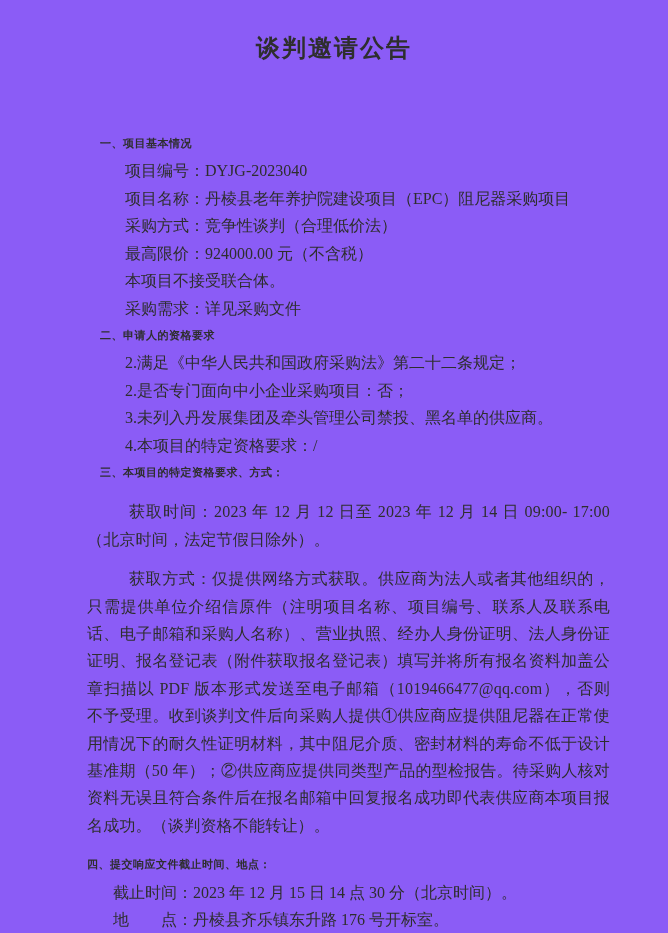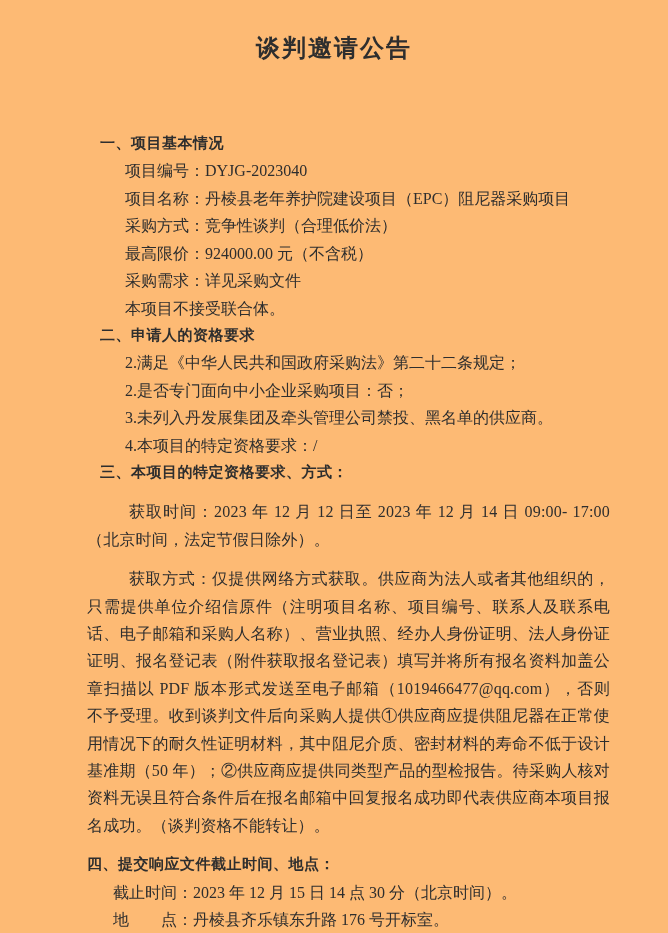--- a/index.html
+++ b/index.html
@@ -5,21 +5,21 @@
   html, body {
     margin: 0;
     padding: 0;
     background: #e8e8e8;
   }
   .page {
     position: relative;
     width: 668px;
     height: 933px;
     margin: 0;
-    background: #fdba74;
+    background: #8b5cf6;
     overflow: hidden;
     font-family: "Liberation Serif", "DejaVu Serif", serif;
     color: #2e2e2e;
     filter: blur(0.2px);
   }
   .doc-title {
     padding-top: 16px;
     text-align: center;
     font-size: 24px;
     font-weight: bold;
@@ -27,21 +27,21 @@
     line-height: 32px;
   }
   .doc-body {
     margin-top: 66px;
     padding: 0 46px 0 75px;
     font-size: 16px;
     line-height: 27.4px;
   }
   .section-heading {
     font-weight: bold;
-    font-size: 15px;
+    font-size: 11px;
     padding-left: 25px;
     letter-spacing: 0.5px;
   }
   .sub-item {
     padding-left: 50px;
     font-family: Liberation Serif, serif;
   }
   .para {
     margin: 12px;
     text-indent: 42px;
@@ -59,22 +59,22 @@
 
 <main class="page">
   <h1 class="doc-title">谈判邀请公告</h1>
   <div class="doc-body" id="doc-body">
       <section class="section">
         <div class="section-heading">一、项目基本情况</div>
         <div class="sub-item">项目编号：DYJG-2023040</div>
         <div class="sub-item">项目名称：丹棱县老年养护院建设项目（EPC）阻尼器采购项目</div>
         <div class="sub-item">采购方式：竞争性谈判（合理低价法）</div>
         <div class="sub-item">最高限价：924000.00 元（不含税）</div>
+        <div class="sub-item">本项目不接受联合体。</div>
         <div class="sub-item">采购需求：详见采购文件</div>
-        <div class="sub-item">本项目不接受联合体。</div>
       </section>
       <section class="section">
         <div class="section-heading">二、申请人的资格要求</div>
         <div class="sub-item">2.满足《中华人民共和国政府采购法》第二十二条规定；</div>
         <div class="sub-item">2.是否专门面向中小企业采购项目：否；</div>
         <div class="sub-item">3.未列入丹发展集团及牵头管理公司禁投、黑名单的供应商。</div>
         <div class="sub-item">4.本项目的特定资格要求：/</div>
       </section>
       <section class="section">
         <div class="section-heading">三、本项目的特定资格要求、方式：</div>

